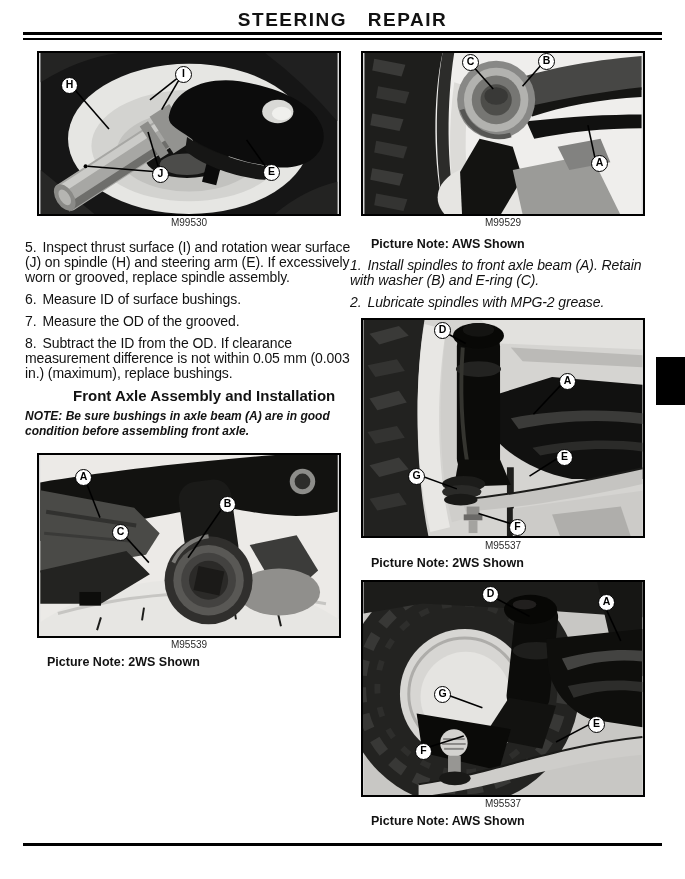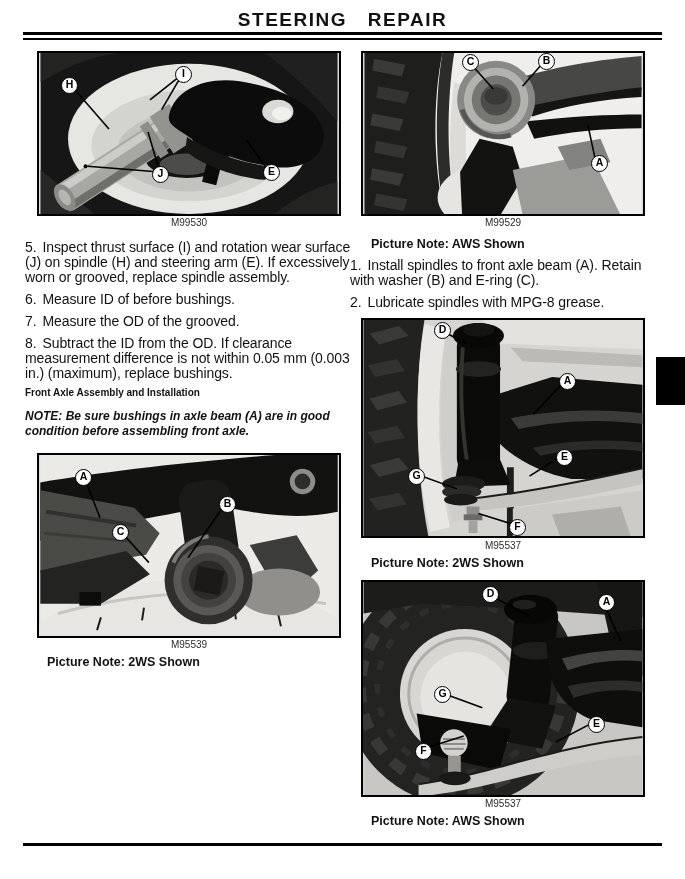--- a/index.html
+++ b/index.html
@@ -11,21 +11,21 @@
   .photo{position:absolute;border:2px solid #000;box-sizing:border-box;background:#ddd;}
   .photo svg{display:block;width:100%;height:100%;}
   .callout{position:absolute;width:17px;height:17px;box-sizing:border-box;border:1.6px solid #000;
         border-radius:50%;background:#fff;color:#000;font-weight:bold;font-size:10.5px;
         line-height:13.5px;text-align:center;z-index:3;}
   .photo-id{position:absolute;font-size:10px;color:#2b2b2b;text-align:center;}
   .caption{position:absolute;font-weight:bold;font-size:12.5px;}
   .steps{position:absolute;font-size:14px;line-height:15px;letter-spacing:-0.1px;}
   .steps p{margin:0 0 7px 0;}
   .num{margin-right:6px;}
-  .section-heading{position:absolute;font-size:10px;font-weight:bold;}
+  .section-heading{position:absolute;font-size:15px;font-weight:bold;margin-left:48px;}
   .note{position:absolute;font-size:12px;line-height:15px;font-weight:bold;font-style:italic;}
   .footer-text{position:absolute;top:852px;left:0;width:100%;text-align:center;font-size:12px;word-spacing:4px;}
   .tab{position:absolute;background:#000;}
 </style>
 </head>
 <body>
 
 <div class="page">
 
   <div class="page-title">STEERING REPAIR</div>
@@ -102,28 +102,28 @@
       <line x1="184" y1="9" x2="162" y2="34" stroke="#000" stroke-width="1.6"></line>
       <line x1="237" y1="111" x2="229" y2="74" stroke="#000" stroke-width="1.6"></line>
     </svg>
     <div class="callout" style="left:99px;top:1px;">C</div>
     <div class="callout" style="left:175px;top:0px;">B</div>
     <div class="callout" style="left:228px;top:102px;">A</div>
   </div>
   <div class="photo-id" style="left:361px;top:217px;width:284px;">M99529</div>
   <div class="caption" style="left:371px;top:237px;">Picture Note: AWS Shown</div>
 
-  <div class="steps" style="left:350px;top:258px;width:308px;">
+  <div class="steps" style="left:350px;top:258px;width:308px;font-style:italic;">
     <p><span class="num">1.</span><span>Install spindles to front axle beam (A). Retain with washer (B) and E-ring (C).</span></p>
-    <p><span class="num">2.</span><span>Lubricate spindles with MPG-8 grease.</span></p>
+    <p><span class="num">2.</span><span>Lubricate spindles with MPG-2 grease.</span></p>
   </div>
 
   <div class="steps" style="left:25px;top:240px;width:330px;">
     <p><span class="num">5.</span><span>Inspect thrust surface (I) and rotation wear surface (J) on spindle (H) and steering arm (E). If excessively worn or grooved, replace spindle assembly.</span></p>
-    <p><span class="num">6.</span><span>Measure ID of before bushings.</span></p>
+    <p><span class="num">6.</span><span>Measure ID of surface bushings.</span></p>
     <p><span class="num">7.</span><span>Measure the OD of the grooved.</span></p>
     <p><span class="num">8.</span><span>Subtract the ID from the OD. If clearance measurement difference is not within 0.05 mm (0.003 in.) (maximum), replace bushings.</span></p>
   </div>
 
   <div class="section-heading" style="left:25px;top:387px;">Front Axle Assembly and Installation</div>
   <div class="note" style="left:25px;top:409px;width:330px;">NOTE: Be sure bushings in axle beam (A) are in good condition before assembling front axle.</div>
 
   <div class="photo" style="left:37px;top:453px;width:304px;height:185px;">
     <svg viewBox="0 0 304 185">
       <rect width="304" height="185" fill="#eceae7"></rect>

